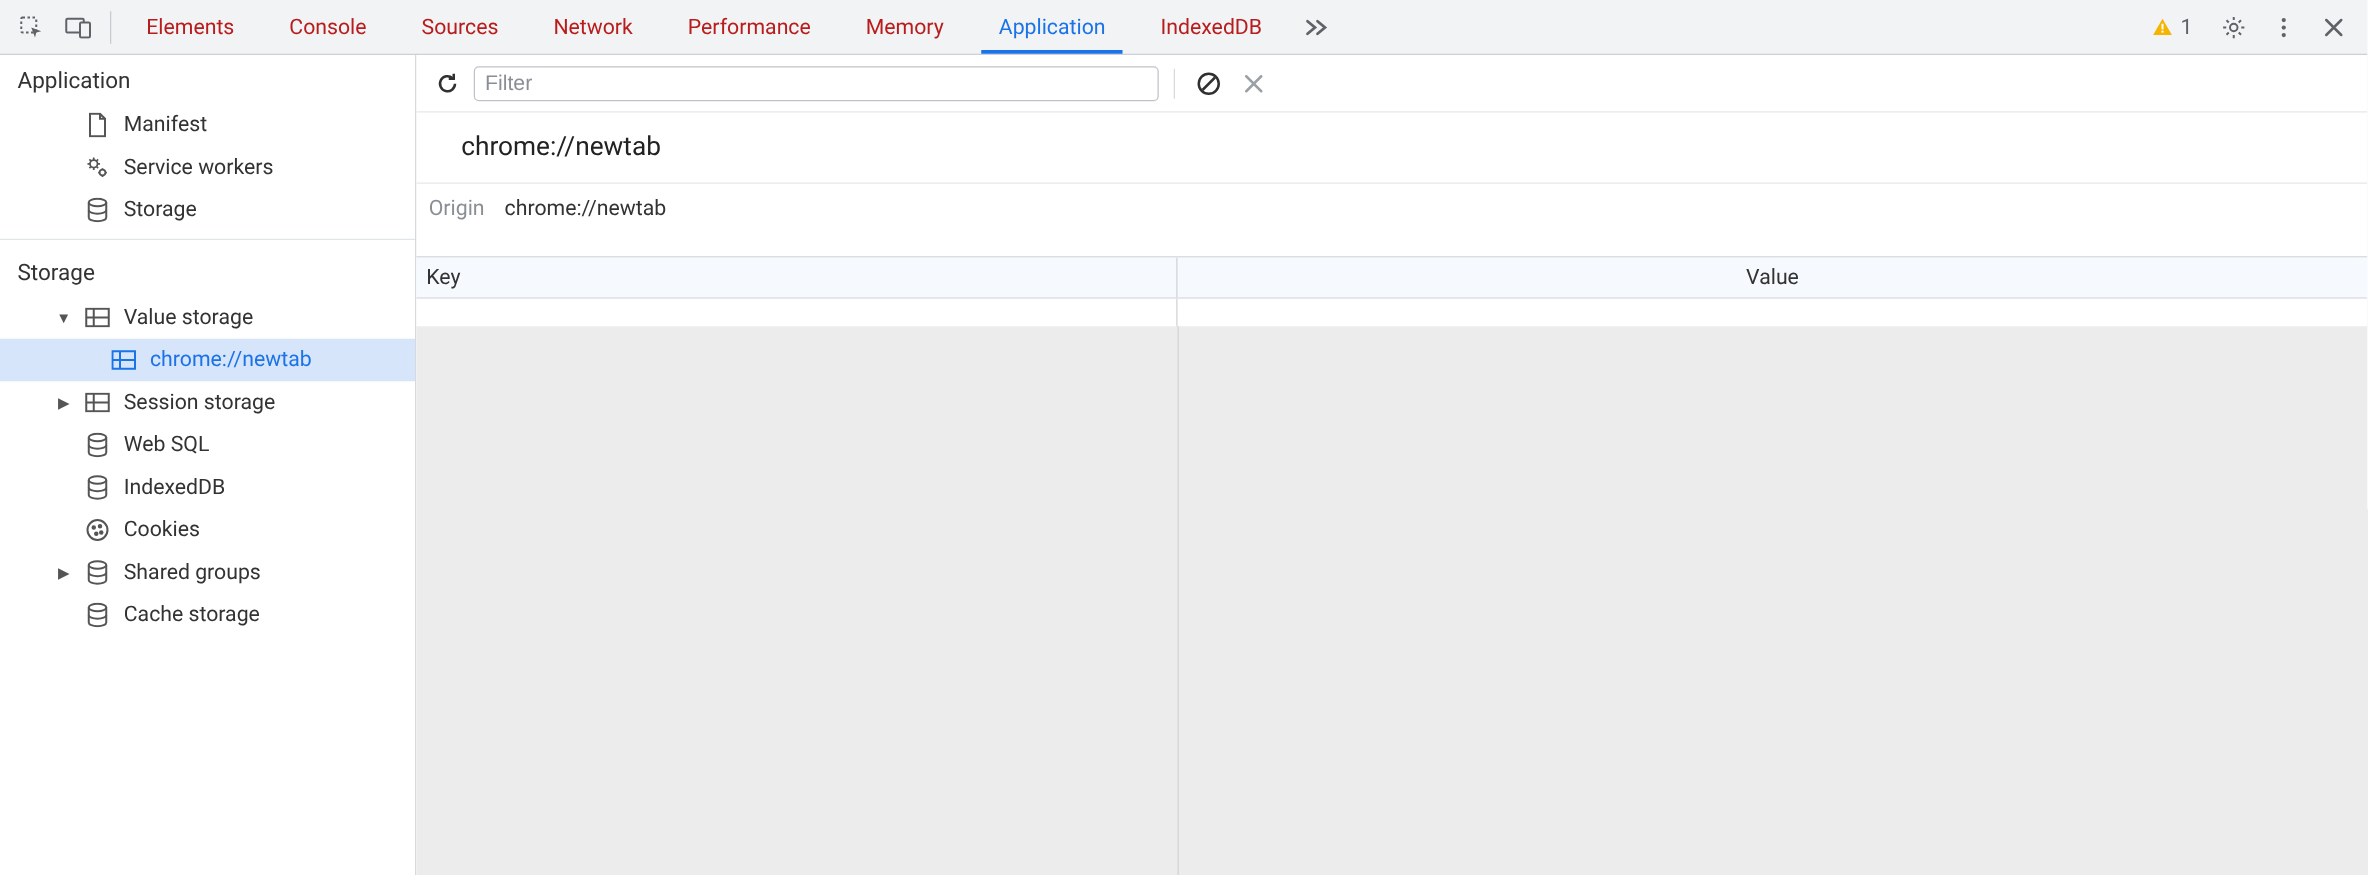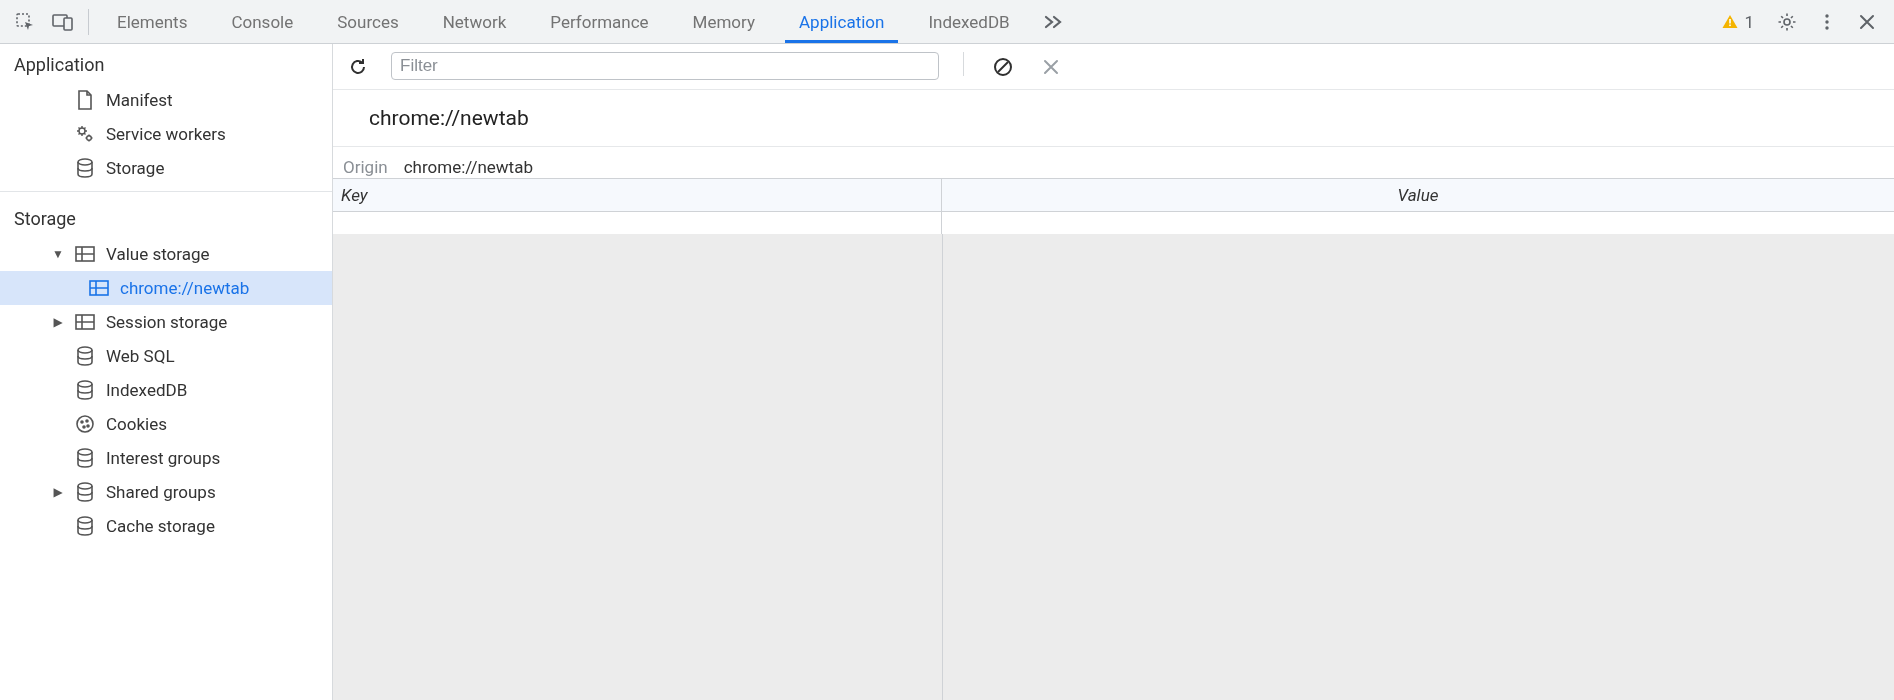--- a/index.html
+++ b/index.html
@@ -42,21 +42,21 @@
     align-items: center;
     height: 100%;
     gap: 0;
     flex: 1;
   }
   .tab {
     padding: 0 22px;
     height: 100%;
     display: flex;
     align-items: center;
-    color: #737373;
+    color: #b91c1c;
     cursor: pointer;
     position: relative;
   }
   .tab.active {
     color: #1a73e8;
   }
   .tab.active::after {
     content: '';
     position: absolute;
     left: 8px;
@@ -127,38 +127,38 @@
     font-size: 12px;
     display:flex;align-items:center;justify-content:center;
   }
   .tree-item .ico {
     width: 22px;
     display: flex;
     align-items: center;
     justify-content: center;
     color: #555;
   }
-  .tree-item.indent1 { padding-left: 28px; margin-left: 24px; }
+  .tree-item.indent1 { padding-left: 45px; }
   .tree-item.indent2 { padding-left: 66px; }
   .tree-item.selected {
     background: #d7e5fa;
     color: #1a73e8;
   }
   .tree-item.selected .ico { color: #1a73e8; }
 
   .main {
     flex: 1;
     display: flex;
     flex-direction: column;
     overflow: hidden;
   }
   .toolbar {
     display: flex;
-    align-items: flex-start;
-    gap: 18px;
+    align-items: center;
+    gap: 6px;
     padding: 8px 10px;
     border-bottom: 1px solid #e6e8ea;
     height: 46px;
   }
   .toolbar .icon-btn {
     width: 30px;
     height: 30px;
     display: flex;
     align-items: center;
     justify-content: center;
@@ -185,32 +185,31 @@
   .title-area {
     padding: 16px 10px 16px 36px;
     font-size: 21px;
     color: #222;
     border-bottom: 1px solid #e6e8ea;
   }
   .origin-row {
     display: flex;
     align-items: center;
     gap: 16px;
-    padding: 10px 10px 1px 10px;
+    padding: 10px 10px 28px 10px;
     border-bottom: 1px solid #cfd2d6;
     font-size: 17px;
   }
   .origin-row .label { color: #8a8f95; }
   .origin-row .value { color: #333; }
   .table {
     flex: 1;
     display: flex;
     flex-direction: column;
     overflow: hidden;
-    font-style: italic;
   }
   .table-header {
     display: flex;
     background: #f6f9fd;
     border-bottom: 1px solid #cfd2d6;
     font-size: 17px;
     color: #333;
   }
   .table-header .col {
     padding: 6px 8px;
@@ -412,31 +411,20 @@
             <circle cx="10" cy="10" r="8"></circle>
             <circle cx="7" cy="8" r="1" fill="currentColor"></circle>
             <circle cx="12" cy="7" r="1" fill="currentColor"></circle>
             <circle cx="9" cy="13" r="1" fill="currentColor"></circle>
             <circle cx="13" cy="12" r="1" fill="currentColor"></circle>
           </svg>
       </span>
       <span>Cookies</span>
     </div>
     <div class="tree-item indent1">
-      <span class="arrow"></span>
-      <span class="ico">
-        <svg width="18" height="20" viewBox="0 0 18 20" fill="none" stroke="currentColor" stroke-width="1.6">
-            <ellipse cx="9" cy="4" rx="7" ry="3"></ellipse>
-            <path d="M2 4v12c0 1.7 3.1 3 7 3s7-1.3 7-3V4"></path>
-            <path d="M2 10c0 1.7 3.1 3 7 3s7-1.3 7-3"></path>
-          </svg>
-      </span>
-      <span>Interest groups</span>
-    </div>
-    <div class="tree-item indent1">
       <span class="arrow">▶</span>
       <span class="ico">
         <svg width="18" height="20" viewBox="0 0 18 20" fill="none" stroke="currentColor" stroke-width="1.6">
             <ellipse cx="9" cy="4" rx="7" ry="3"></ellipse>
             <path d="M2 4v12c0 1.7 3.1 3 7 3s7-1.3 7-3V4"></path>
             <path d="M2 10c0 1.7 3.1 3 7 3s7-1.3 7-3"></path>
           </svg>
       </span>
       <span>Shared groups</span>
     </div>

